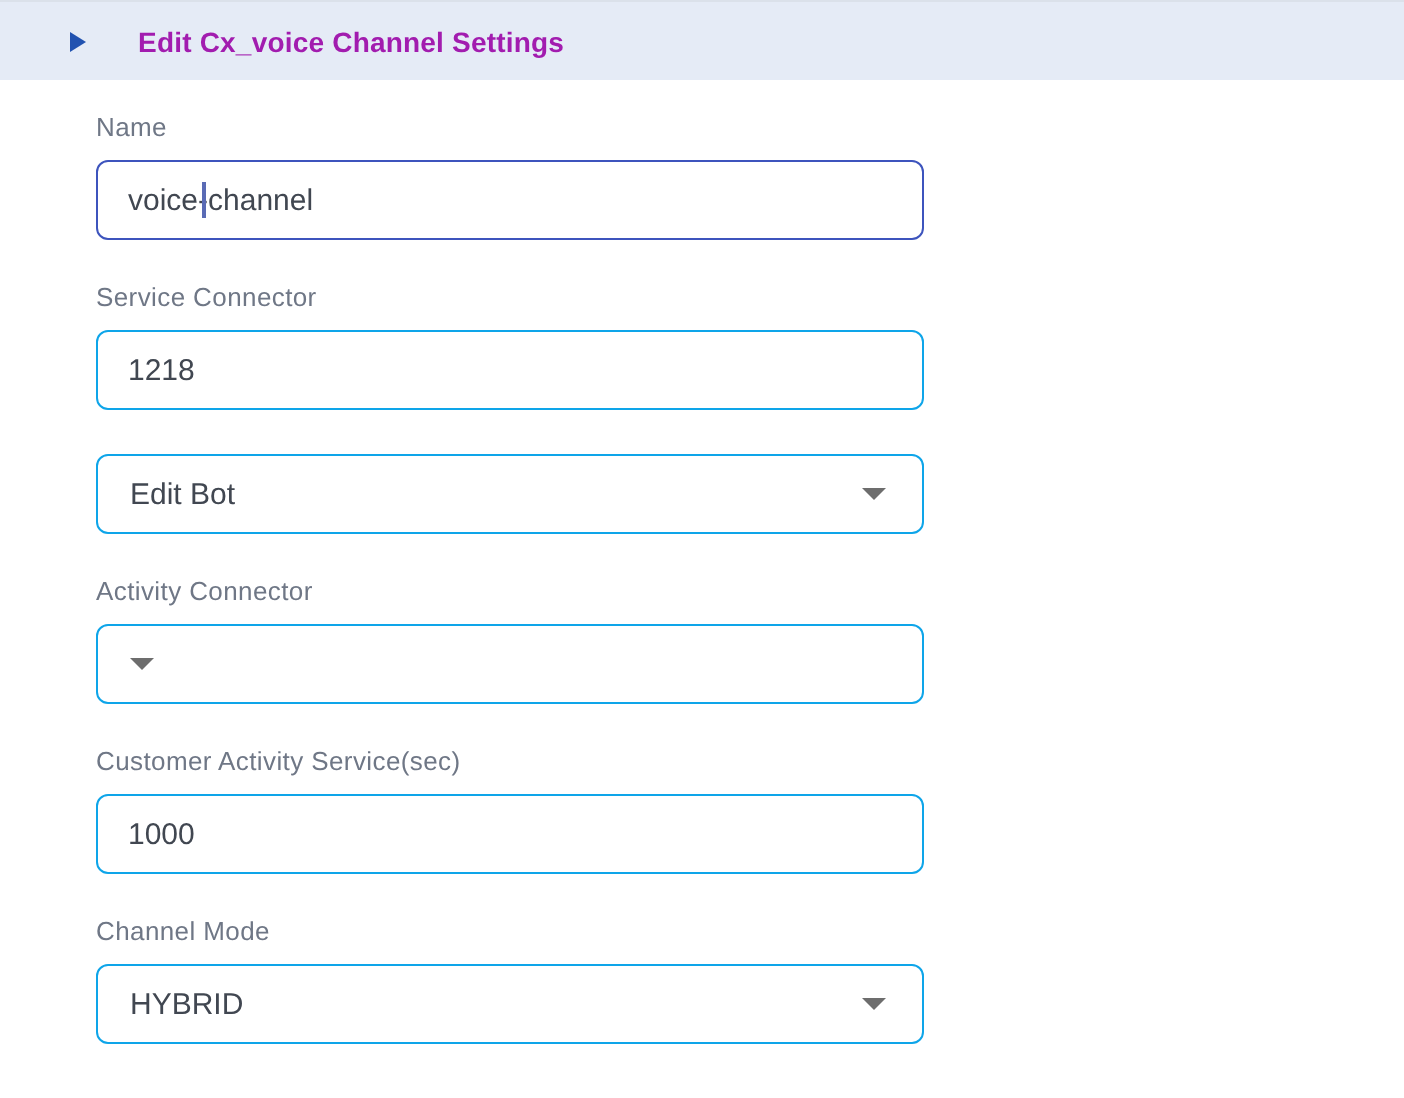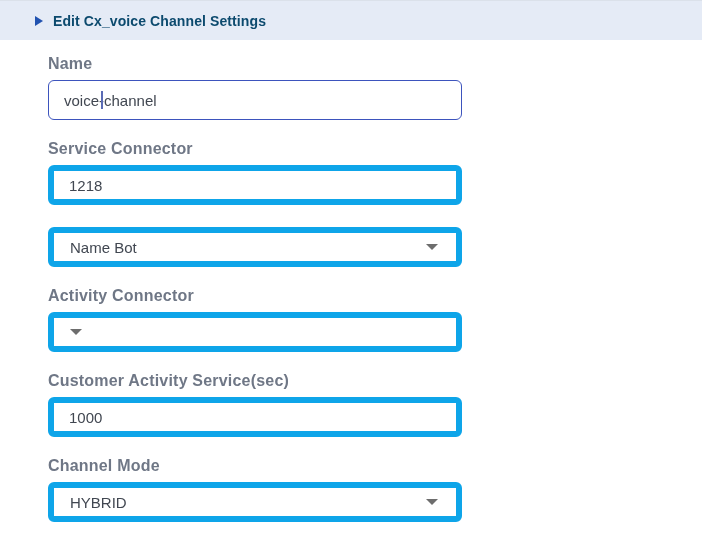--- a/index.html
+++ b/index.html
@@ -20,44 +20,44 @@
     cursor: pointer;
   }
   .tri-right {
     width: 0; height: 0;
     border-top: 5px solid transparent;
     border-bottom: 5px solid transparent;
     border-left: 8px solid #2152b0;
     flex: 0 0 auto;
   }
   .section-title {
-    margin-left: 10px;
-    color: #0c4a6e;
+    margin-left: 26px;
+    color: #a21caf;
     font-size: 14px;
     font-weight: 600;
     letter-spacing: 0.1px;
   }
   
   .form {
     padding: 17px 0 0 48px;
   }
   .field-group { margin-bottom: 22px; }
   .field-label {
     display: block;
-    font-size: 16px;
-    font-weight: 700;
+    font-size: 13px;
+    font-weight: 400;
     color: #6f7786;
     line-height: 13px;
     margin-bottom: 10px;
     letter-spacing: 0.2px;
   }
   .control {
     width: 414px;
     height: 40px;
-    border: 6px solid #0ea5e9;
+    border: 1px solid #0ea5e9;
     border-radius: 6px;
     background: #ffffff;
     font-family: "Liberation Sans", sans-serif;
     font-size: 15px;
     color: #414751;
   }
   input.control {
     padding: 0 15px;
     outline: none;
   }
@@ -107,21 +107,21 @@
     </div>
   </div>
 
   <div class="field-group">
     <label class="field-label">Service Connector</label>
     <input class="control" type="text" value="1218" style="">
   </div>
 
   <div class="field-group">
     <div class="control select">
-      <span>Name Bot</span>
+      <span>Edit Bot</span>
       <span class="caret-down"></span>
     </div>
   </div>
 
   <div class="field-group">
     <label class="field-label">Activity Connector</label>
     <div class="control select">
       <span class="caret-down"></span>
     </div>
   </div>

